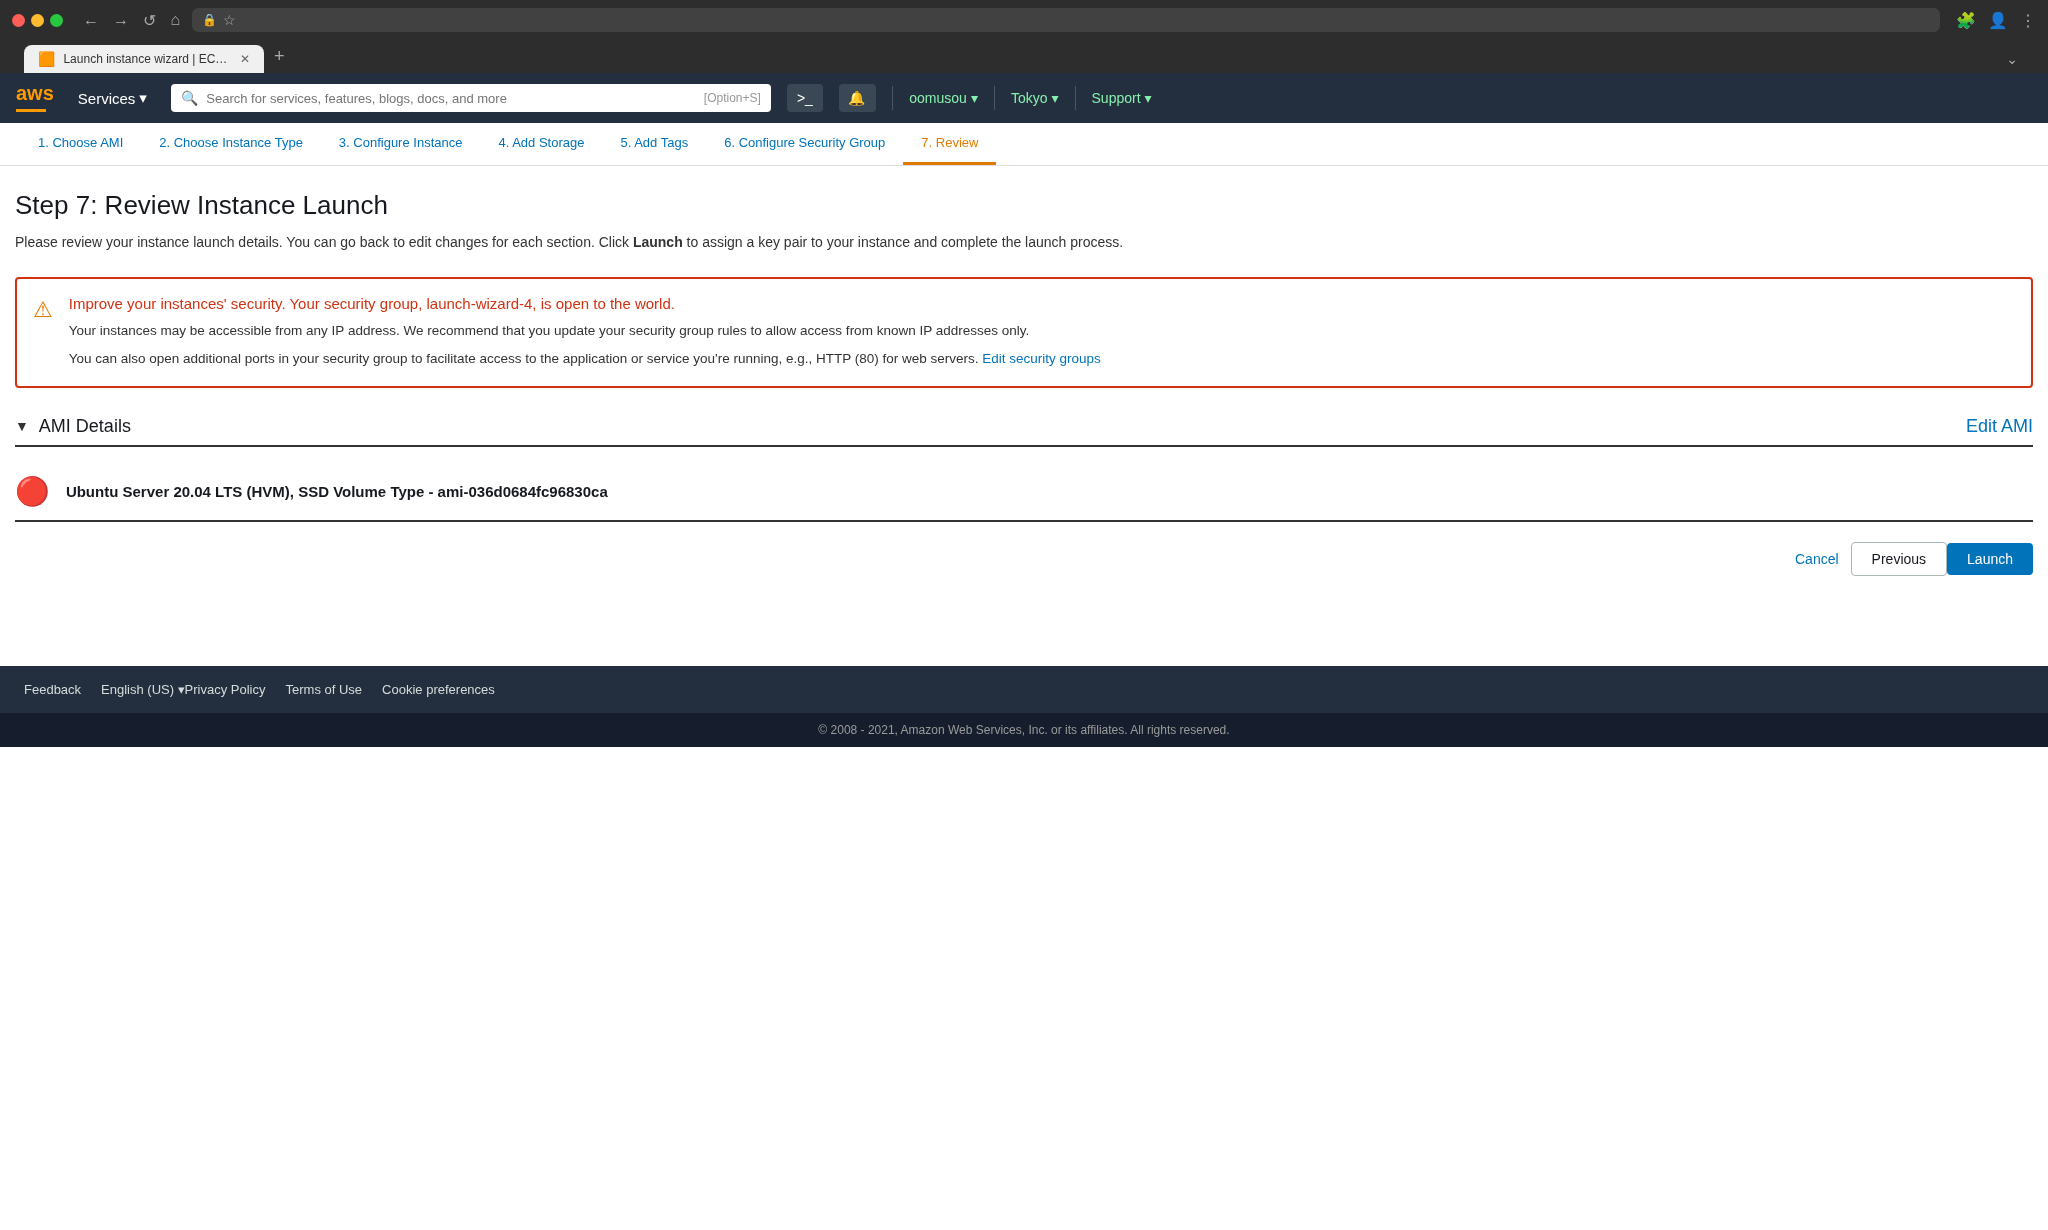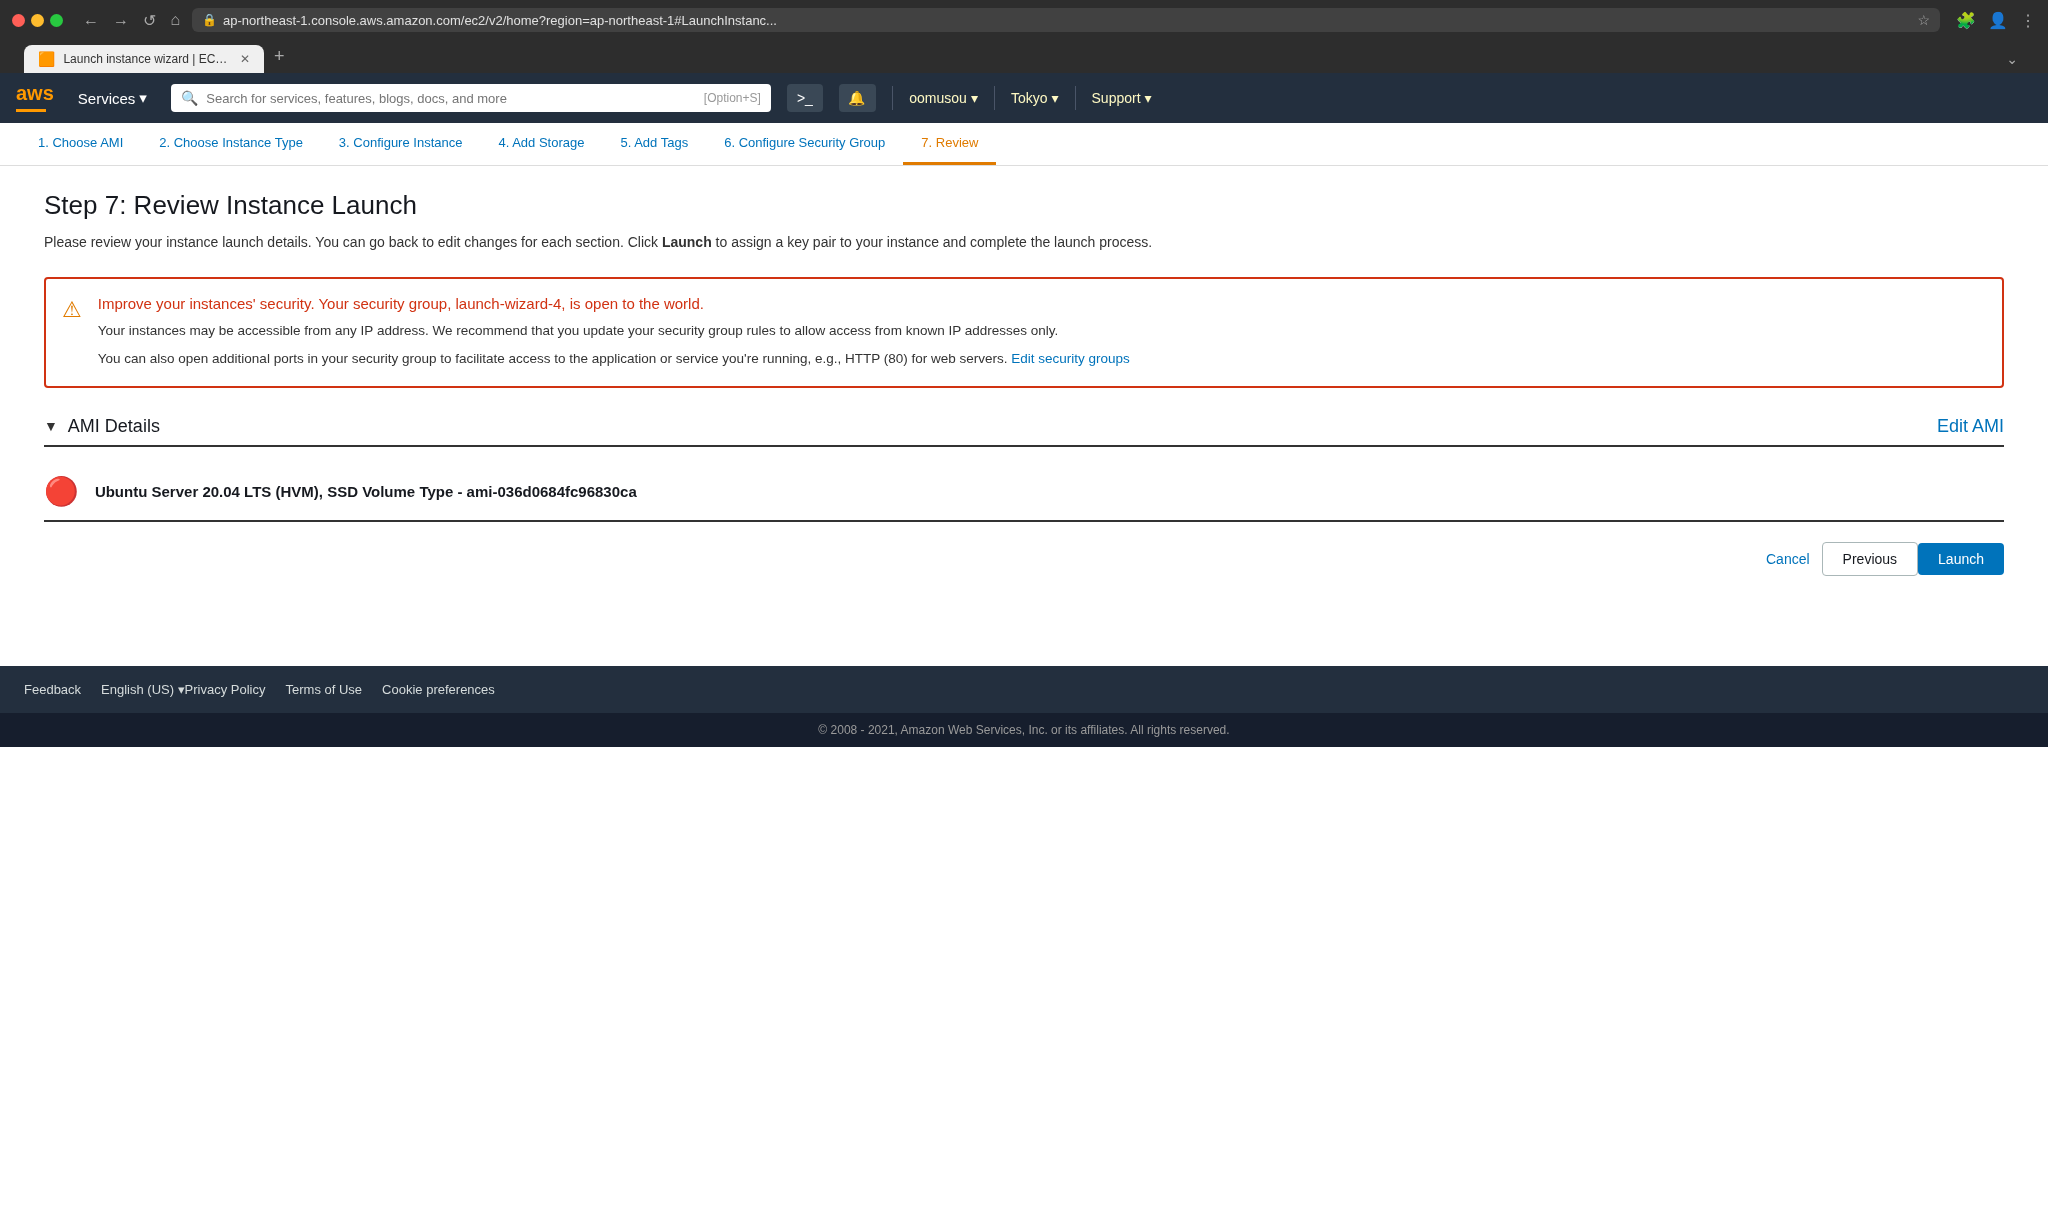--- a/index.html
+++ b/index.html
@@ -136,21 +136,21 @@
       border: none;
       border-radius: 4px;
       color: #fff;
       padding: 6px 10px;
       cursor: pointer;
       font-size: 14px;
     }
     .nav-user-btn {
       background: none;
       border: none;
-      color: #fef9c3;
+      color: #86efac;
       cursor: pointer;
       font-size: 14px;
       display: flex;
       align-items: center;
       gap: 4px;
     }
     .nav-divider { width: 1px; height: 24px; background: #4a5568; }
 
     
     .wizard-tabs {
@@ -171,21 +171,21 @@
       display: block;
     }
     .wizard-tab.active {
       color: #e07b00;
       border-bottom-color: #e07b00;
       font-weight: 500;
     }
 
     
     .main-content {
-      padding: 24px 44px;
+      padding: 24px 15px;
       background: #fff;
       min-height: 500px;
     }
     .page-title {
       font-size: 26px;
       font-weight: 400;
       color: #16191f;
       margin-bottom: 10px;
     }
     .page-description {
@@ -359,21 +359,20 @@
       <div class="traffic-light tl-green"></div>
     </div>
     <div class="nav-buttons">
       <button class="nav-btn">←</button>
       <button class="nav-btn">→</button>
       <button class="nav-btn">↺</button>
       <button class="nav-btn">⌂</button>
     </div>
     <div class="address-bar-container">
       <span class="lock-icon">🔒</span>
-      <span class="address-bar-text">ap-northeast-1.console.aws.amazon.com/ec2/v2/home?region=ap-northeast-1#LaunchInstanc...</span>
       <span class="star-icon">☆</span>
     </div>
     <div class="browser-icons">
       <span class="browser-icon">🧩</span>
       <span class="browser-icon">👤</span>
       <span class="browser-icon">⋮</span>
     </div>
   </div>
   <div class="tab-bar">
     <div class="browser-tab">

